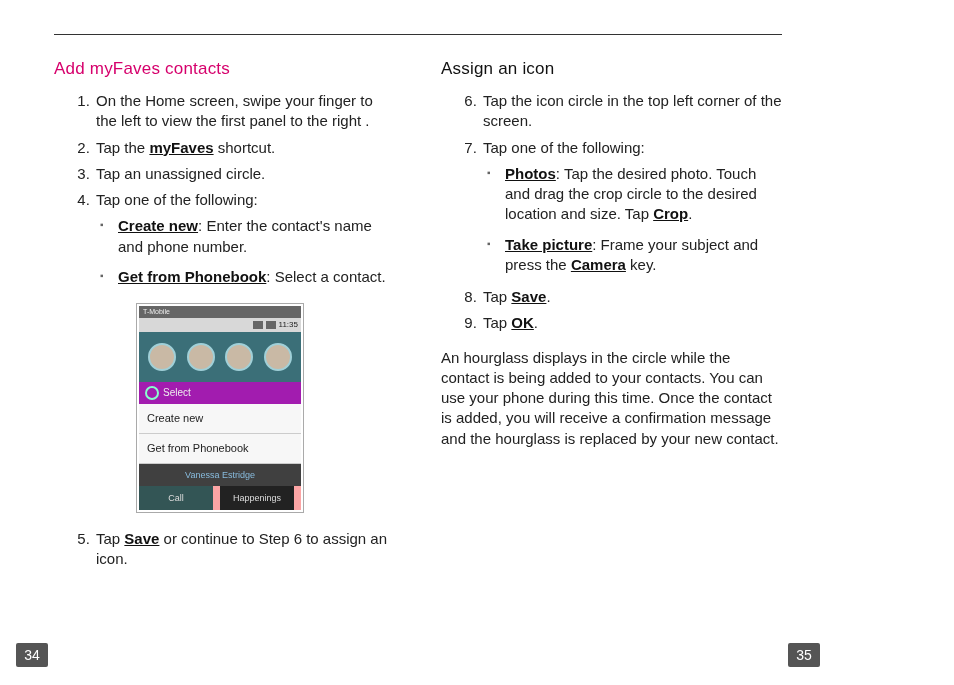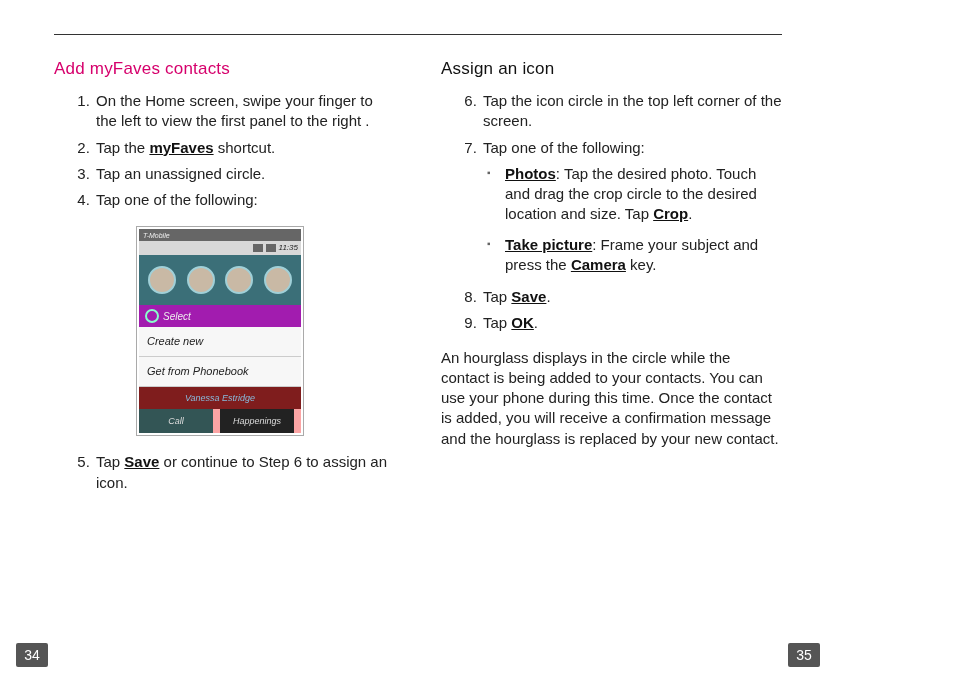--- a/index.html
+++ b/index.html
@@ -16,32 +16,32 @@
   ul.sub { list-style: none; padding-left: 22px; margin-top: 6px; margin-bottom: 4px; }
   ul.sub > li { position: relative; margin-bottom: 10px; }
   ul.sub > li::before { content: "▪"; position: absolute; left: -18px; top: 2px; font-size: 10px; color: #666; }
   b { font-weight: 700; color: #111; text-decoration: underline; }
   .para { font-size: 15px; line-height: 1.35; margin-top: 14px; }
   .pg { position: absolute; bottom: 18px; width: 32px; height: 24px; background: #555; color: #fff; font-size: 14px; display: flex; align-items: center; justify-content: center; border-radius: 2px; }
   .pg.left { left: 16px; }
   .pg.right { right: 16px; }
 
   
-  .shot { width: 168px; margin: 16px 0 16px 40px; border: 1px solid #aaa; padding: 2px; background: #fff; font-style: italic; }
+  .shot { width: 168px; margin: 16px 0 16px 40px; border: 1px solid #aaa; padding: 2px; background: #fff; }
   .statusbar { height: 14px; background: #d8d8d8; display: flex; align-items: center; justify-content: flex-end; padding: 0 3px; gap: 3px; }
   .statusbar .sig, .statusbar .batt { width: 10px; height: 8px; background: #666; }
   .statusbar .time { font-size: 8px; color: #222; }
   .carrierbar { height: 12px; background: #666; display:flex; align-items:center; padding:0 4px; }
   .carrierbar .carrier { font-size: 7px; color: #eee; }
   .avatars { height: 50px; background: #3b6f78; display: flex; align-items: center; justify-content: space-around; padding: 0 4px; }
   .av { width: 28px; height: 28px; border-radius: 50%; background: #c9b9a5; border: 2px solid #a0d0d8; }
   .popup-head { height: 22px; background: #a21caf; color: #eee; display: flex; align-items: center; padding: 0 6px; font-size: 10px; gap: 4px; }
   .popup-head::before { content:""; width:10px; height:10px; border:2px solid #8fc; border-radius:50%; }
   .popup-item { height: 30px; background: #f7f7f7; border-bottom: 1px solid #ccc; display:flex; align-items:center; padding:0 8px; font-size:11px; color:#222; }
-  .below { height: 22px; background: #7f1d1d; display:flex; align-items:center; justify-content:center; }
+  .below { height: 22px; background: #404040; display:flex; align-items:center; justify-content:center; }
   .below span { font-size:9px; color:#8bd; }
   .tabs { height: 24px; background: #222; display:flex; }
   .tabs .tab { flex:1; display:flex; align-items:center; justify-content:center; font-size:9px; color:#ddd; border-right:7px solid #fca5a5; }
   .tabs .tab.active { background:#355; }
 </style>
 </head>
 <body>
 
 <div class="page">
   <div class="hr"></div>
@@ -51,20 +51,26 @@
       <h2 class="accent">Add myFaves contacts</h2>
       <ol>
         <li>On the Home screen, swipe your finger to the left to view the first panel to the right .</li>
         <li>
           <span>Tap the </span><b>myFaves</b><span> shortcut.</span>
         </li>
         <li>Tap an unassigned circle.</li>
         <li>
           <span>Tap one of the following:</span>
           <ul class="sub">
+            <li>
+              <b>Create new</b><span>: Enter the contact's name and phone number.</span>
+            </li>
+            <li>
+              <b>Get from Phonebook</b><span>: Select a contact.</span>
+            </li>
           </ul>
 
           
           <div class="shot">
             <div class="carrierbar">
               <span class="carrier">T-Mobile</span>
             </div>
             <div class="statusbar">
               <div class="sig"></div>
               <div class="batt"></div>

